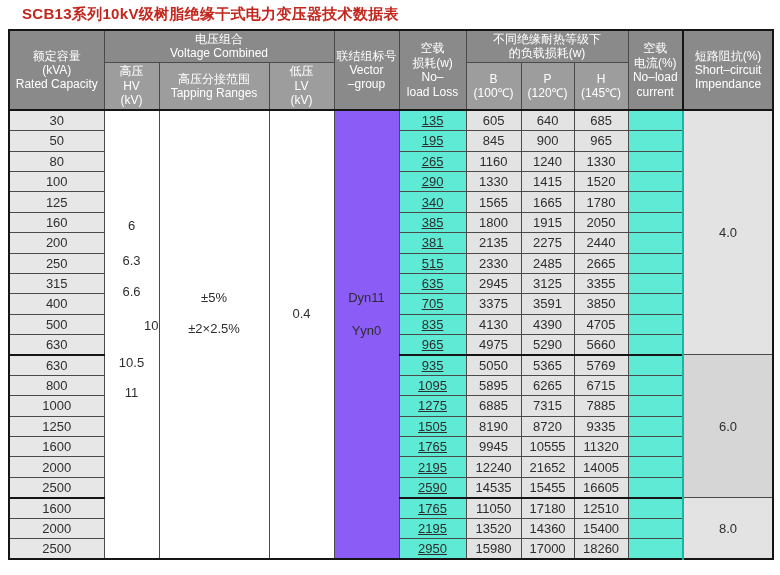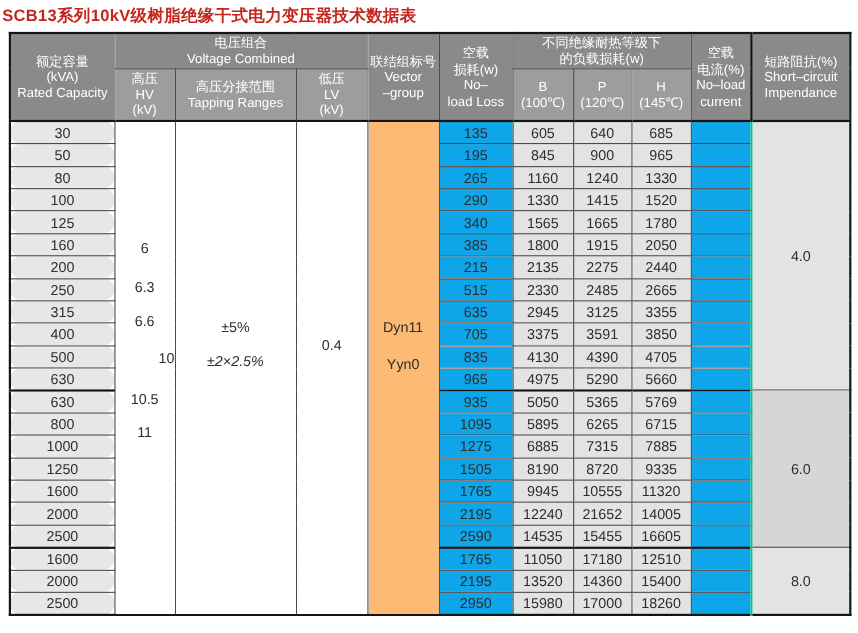--- a/index.html
+++ b/index.html
@@ -1,44 +1,44 @@
 <!DOCTYPE html>
 <html><head>
 <meta charset="utf-8">
 <style>
   * { margin:0; padding:0; box-sizing:border-box; }
   html,body { width:780px; height:575px; background:#ffffff; font-family:"Liberation Sans", sans-serif; }
-  .titles { padding:5px 0 0 2px; }
+  .titles { padding:5px 0 0 22px; }
   .title-zh { color:#c3261d; font-size:15px; font-weight:bold; letter-spacing:0.3px; }
   .title-en { color:#c43a30; font-size:12.5px; margin-top:3px; }
   table { border-collapse:collapse; table-layout:fixed; width:764px; margin:5px 0 0 8px; border:2px solid #151515; }
   th, td { border:1px solid #4a4a4a; text-align:center; vertical-align:middle; overflow:hidden; }
   thead th { color:#ffffff; font-weight:normal; font-size:12px; line-height:1.2; padding:1px 0; }
   .th-main { background:#8a8a8a; }
   .th-sub  { background:#9d9d9d; }
   thead tr:nth-child(1) { height:28px; }
   thead tr:nth-child(2) { height:48px;padding-left:20px; }
   tbody tr { height:20.4px; }
   tbody td { font-size:13px; color:#2e2e2e; padding:0; }
   tbody tr:first-child td { border-top:2px solid #151515; }
   tr.group-end td { border-bottom:2px solid #151515; }
-  .c-kva  { background:#e7e7e7;border-radius:10px; }
+  .c-kva  { background:#e7e7e7; }
   .c-gray { background:#e3e3e3; }
-  .c-white{ background:#0ea5e9; }
+  .c-white{ background:#5eead4;text-decoration:underline; }
   .c-imp  { background:#e3e3e3; border-left:2px solid #14b8a6; }
   .c-imp-dark { background:#d6d6d6; }
   .imp-border { border-left:2px solid #151515; }
   .c-merge { background:#ffffff; position:relative; }
-  .c-merge.vec { background:#fdba74; }
+  .c-merge.vec { background:#8b5cf6; }
   .stack { position:absolute; left:0; top:0; width:100%; height:100%; }
   .stack span { position:absolute; left:0; width:100%; text-align:center; font-size:13px; color:#2e2e2e; }
   .hv-stack span:nth-child(1){top:23.8%;} .hv-stack span:nth-child(2){top:31.8%;}
   .hv-stack span:nth-child(3){top:38.6%;} .hv-stack span:nth-child(4){top:46.2%;text-align:right;}
   .hv-stack span:nth-child(5){top:54.6%;} .hv-stack span:nth-child(6){top:61.4%;}
-  .tap-stack span:nth-child(1){top:40.0%;} .tap-stack span:nth-child(2){top:47.0%;font-style:italic;}
+  .tap-stack span:nth-child(1){top:40.0%;} .tap-stack span:nth-child(2){top:47.0%;}
   .lv-stack  span:nth-child(1){top:43.5%;}
   .vec-stack span:nth-child(1){top:40.0%;} .vec-stack span:nth-child(2){top:47.5%;}
 </style>
 </head>
 <body>
 
 <div class="titles">
   <div class="title-zh">SCB13系列10kV级树脂绝缘干式电力变压器技术数据表</div>
 </div>
 
@@ -195,21 +195,21 @@
       <tr>
         <td class="c-kva">160</td>
         <td class="c-white">385</td>
         <td class="c-gray">1800</td>
         <td class="c-gray">1915</td>
         <td class="c-gray">2050</td>
         <td class="c-white"></td>
       </tr>
       <tr>
         <td class="c-kva">200</td>
-        <td class="c-white">215</td>
+        <td class="c-white">381</td>
         <td class="c-gray">2135</td>
         <td class="c-gray">2275</td>
         <td class="c-gray">2440</td>
         <td class="c-white"></td>
       </tr>
       <tr>
         <td class="c-kva">250</td>
         <td class="c-white">515</td>
         <td class="c-gray">2330</td>
         <td class="c-gray">2485</td>

